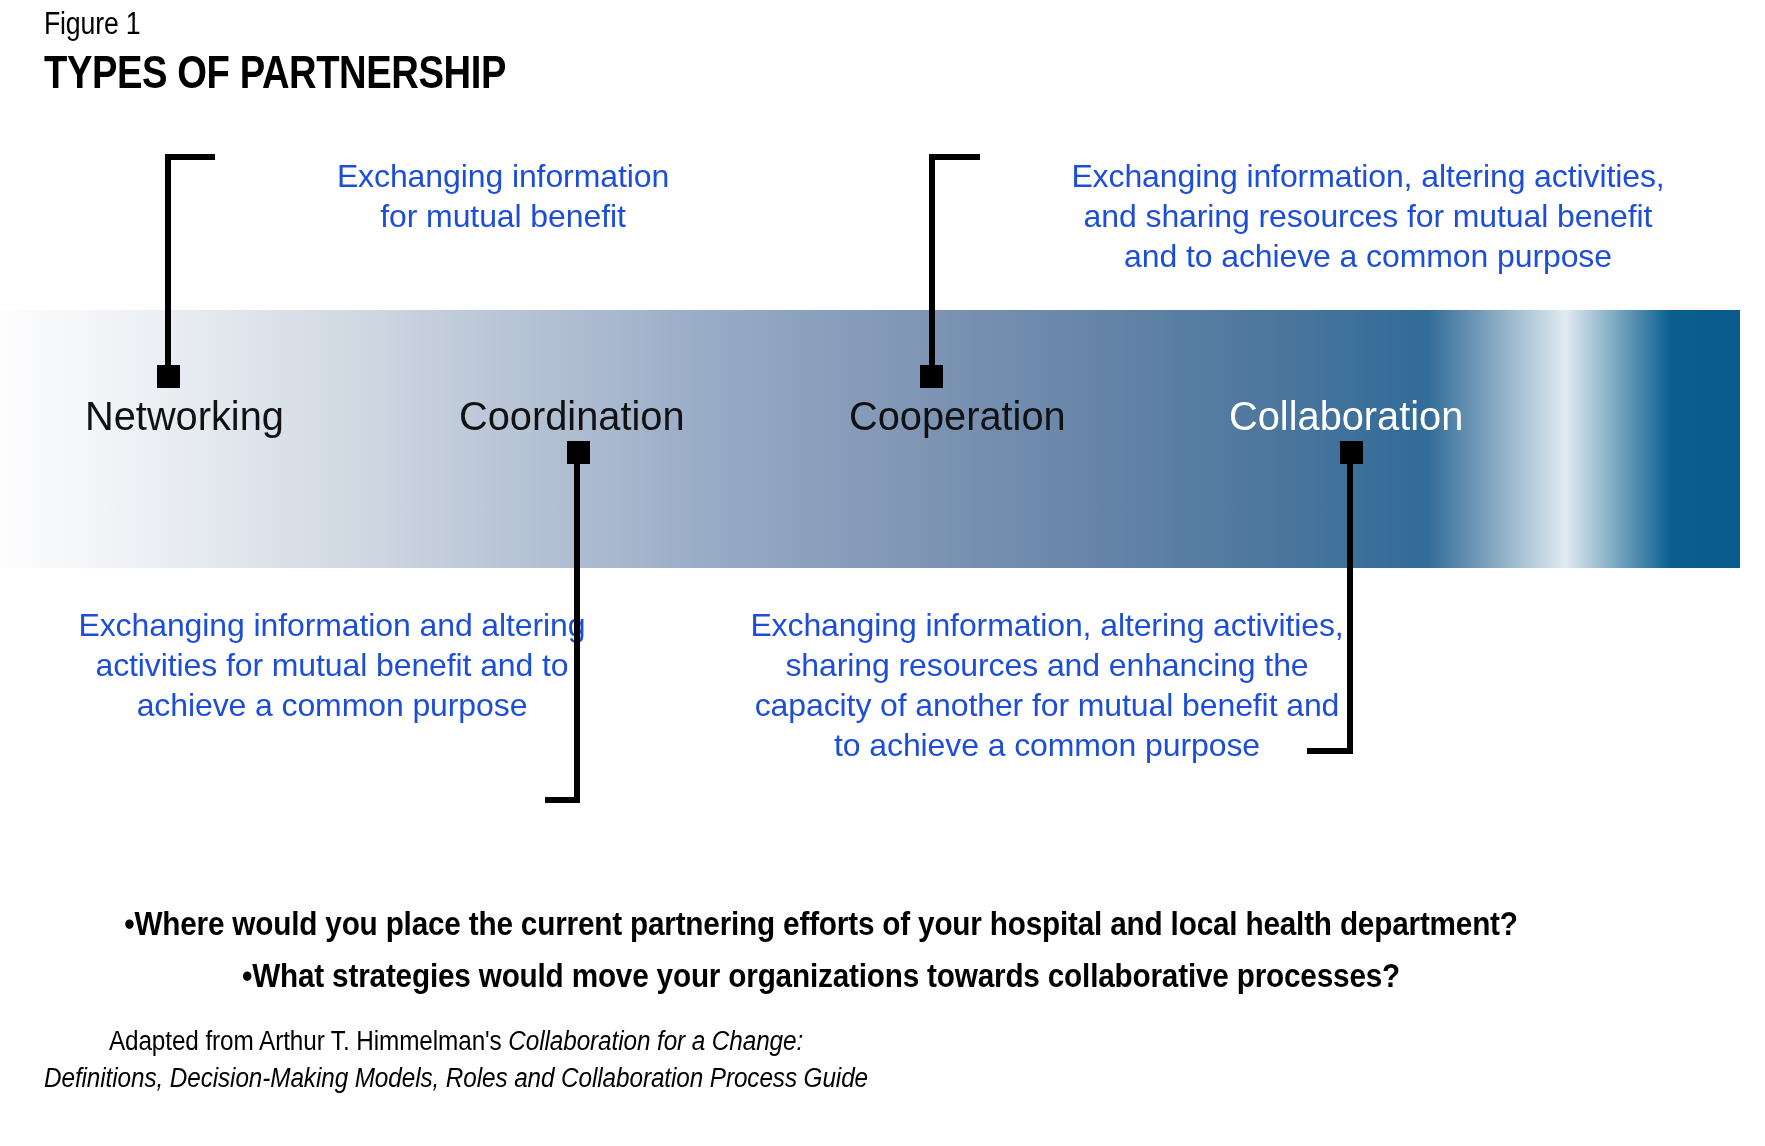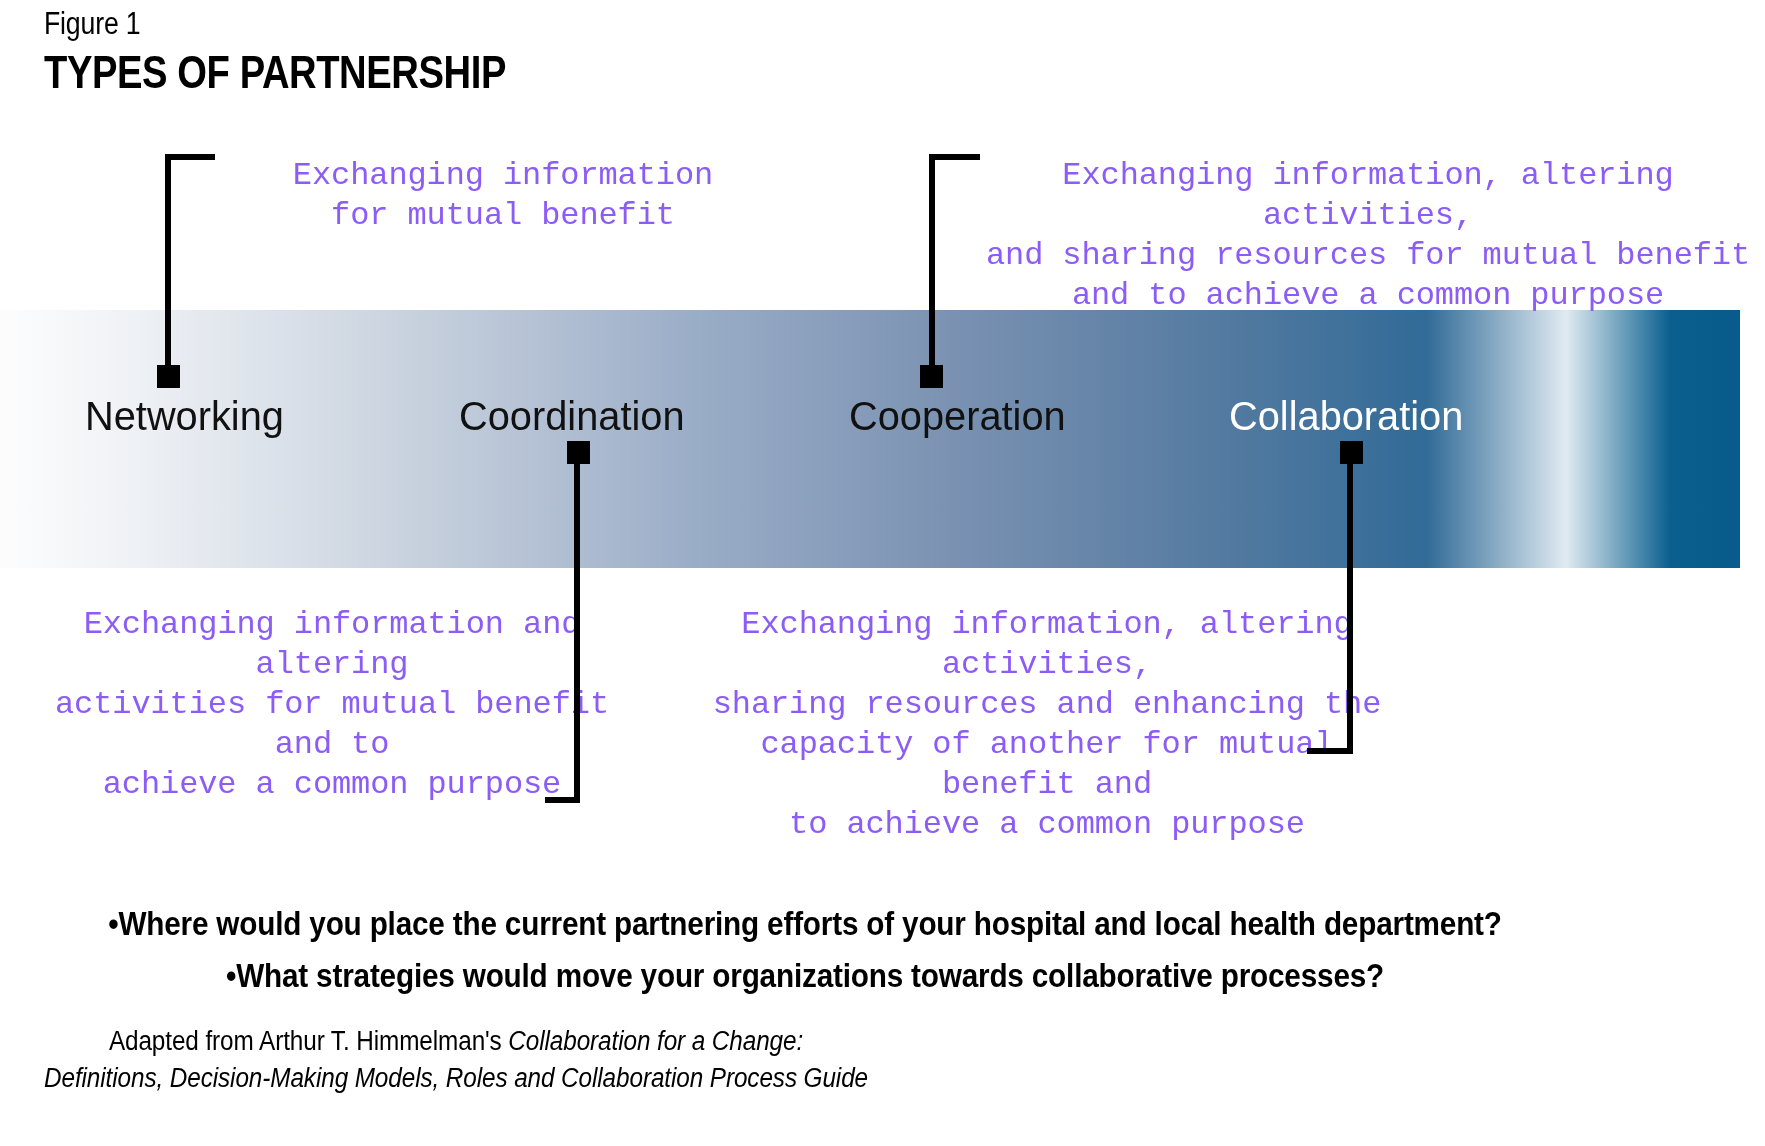--- a/index.html
+++ b/index.html
@@ -80,42 +80,42 @@
     white-space: nowrap;
     color: #111111;
     transform: scaleX(0.97);
     transform-origin: left top;
   }
   .band-label.light { color: #ffffff; }
 
   
   .callout {
     position: absolute;
-    font-family: Liberation Mono, monospace;
+    font-family: Liberation Sans, sans-serif;
     font-size: 32px;
     line-height: 40px;
-    color: #8b5cf6;
+    color: #1d4ed8;
     white-space: pre-line;
     letter-spacing: -0.1px;
   }
 
   
   #leaders {
     position: absolute;
     left: 0;
     top: 0;
     width: 1765px;
     height: 1146px;
     pointer-events: none;
   }
 
   
   .bullets {
     position: absolute;
-    left: 40px;
+    left: 56px;
     top: 898px;
     width: 1700px;
   }
   .bullet-row {
     font-family: "Liberation Sans Narrow", "Liberation Sans", sans-serif;
     font-weight: bold;
     font-size: 33px;
     line-height: 52px;
     letter-spacing: -0.2px;
     white-space: nowrap;

